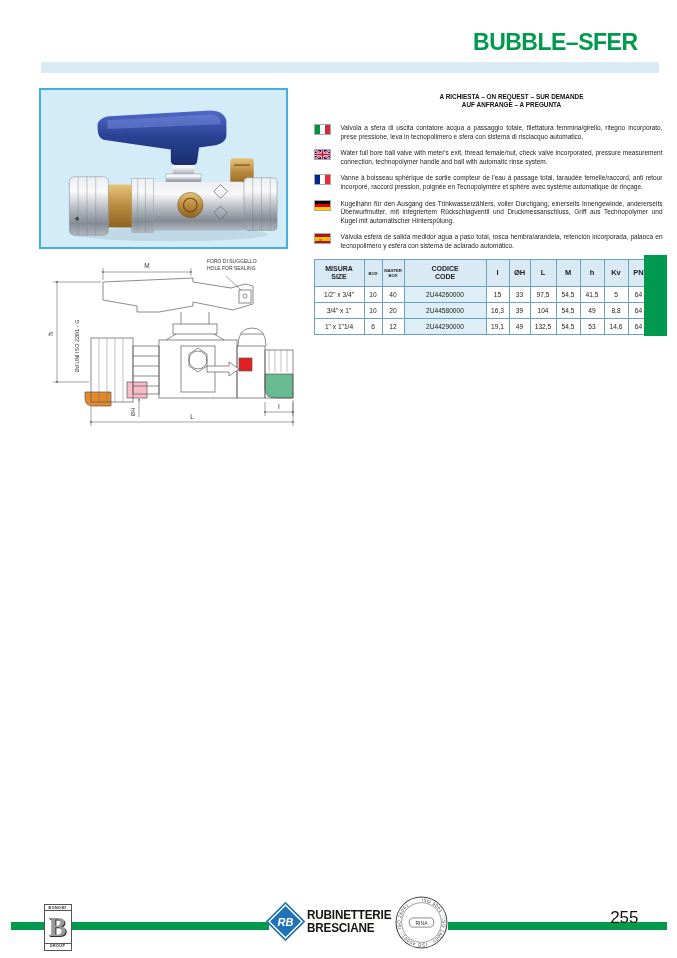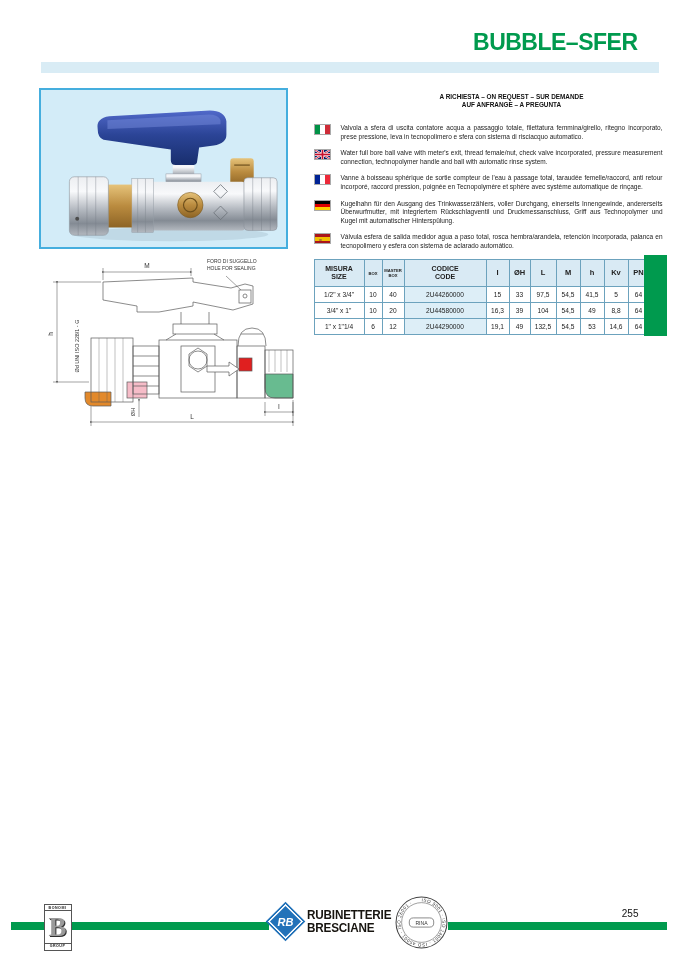--- a/index.html
+++ b/index.html
@@ -71,21 +71,21 @@
           font-weight:bold;color:#9a9a9a;text-shadow:1px 1px 0 #2e2e2e}
   .b-logo .b-bottom{font-size:3.6px;letter-spacing:.5px;border-top:.5px solid #555;color:#222;font-weight:bold}
   .rb-logo{position:absolute;left:258px;top:889px;display:flex;align-items:center;gap:5px}
   .rb-diamond{width:25px;height:25px;background:#2272b9;transform:rotate(45deg);margin:4px;
           display:flex;align-items:center;justify-content:center;box-shadow:inset 0 0 0 1.5px #fff,0 0 0 1.5px #2272b9}
   .rb-diamond span{transform:rotate(-45deg);color:#fff;font-style:italic;font-weight:bold;font-size:11px}
   .rb-text{font-weight:bold;font-size:13px;line-height:12.5px;color:#17140f;
           transform:scaleX(.9);transform-origin:left center;letter-spacing:-.2px}
   .seal{position:absolute;left:383px;top:879px;width:55px;height:55px}
   .seal svg{display:block;width:100%;height:100%}
-  .page-number{position:absolute;right:28px;top:892px;font-size:10px;color:#111}
+  .page-number{position:absolute;right:28px;top:892px;font-size:17px;color:#111}
 </style>
 </head>
 <body>
 
 <div class="page">
 
   <div class="title">BUBBLE–SFER</div>
   <div class="topbar"></div>
 
   <div class="photo-box">

